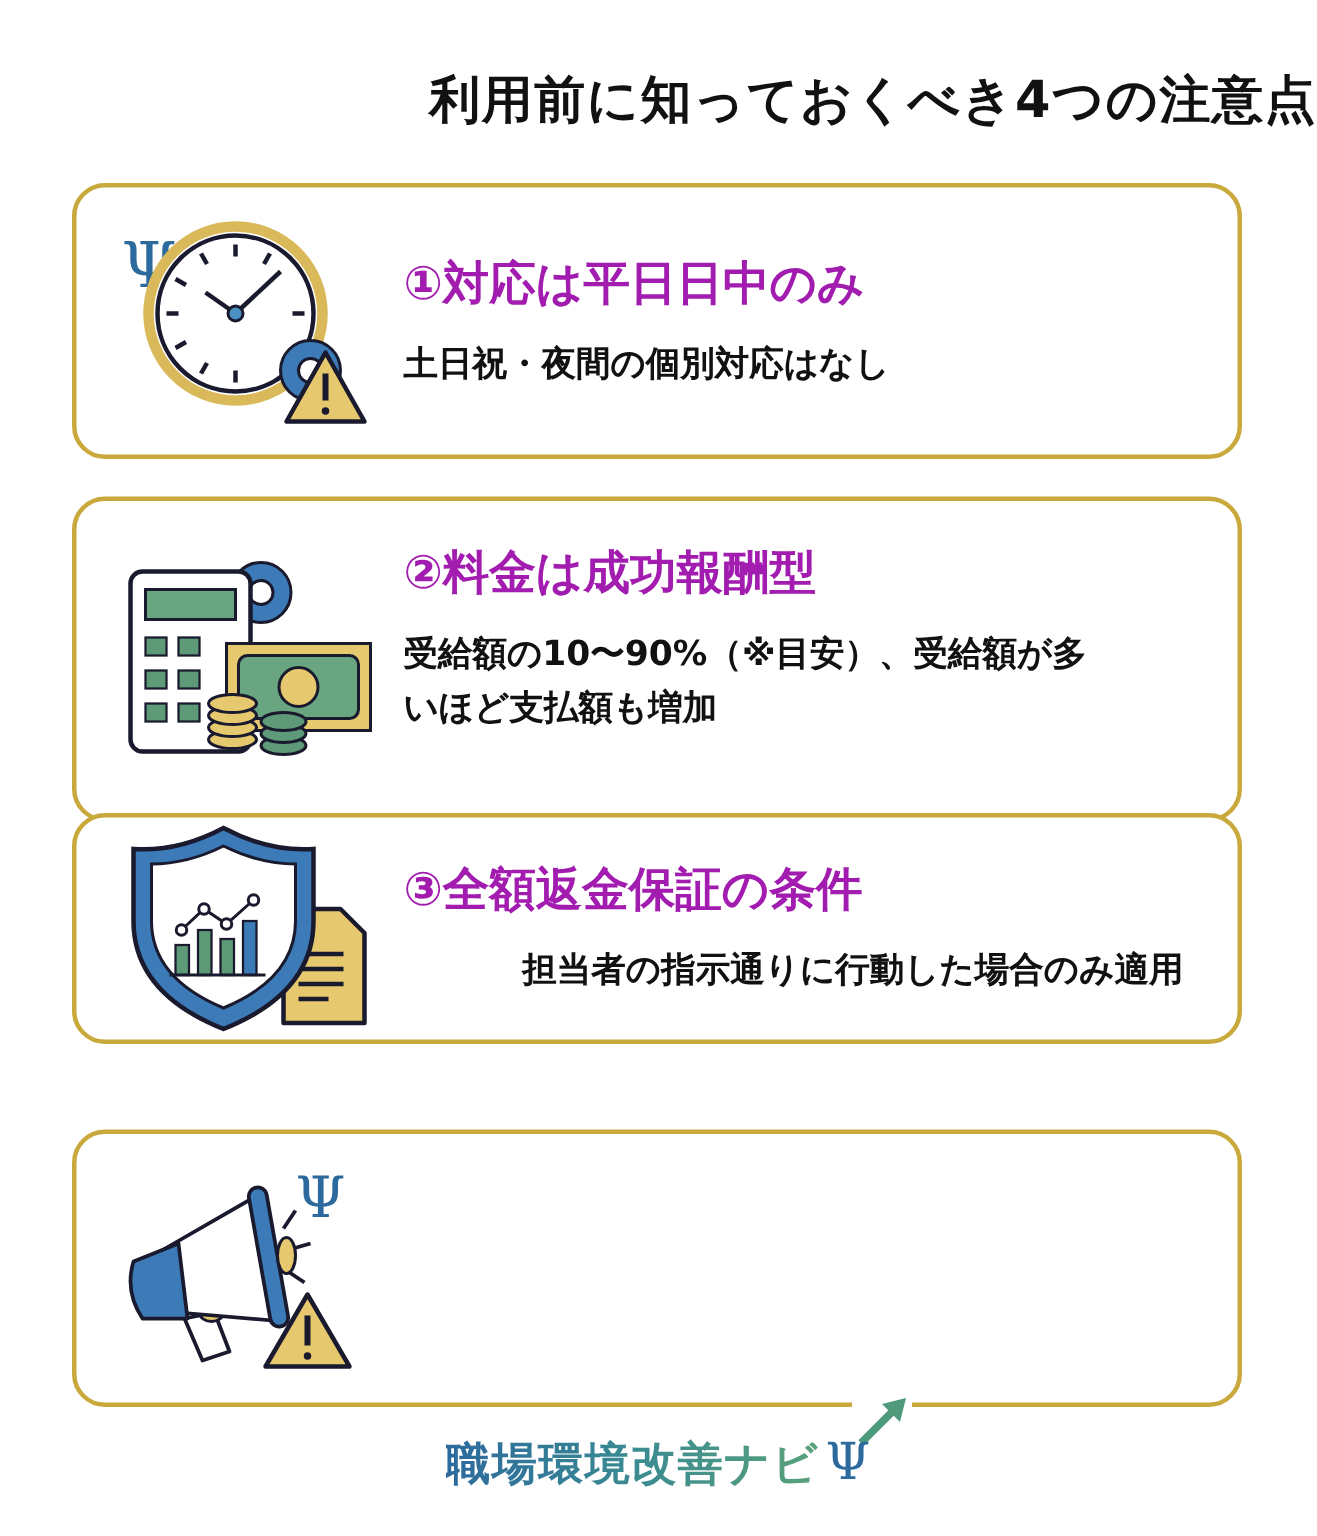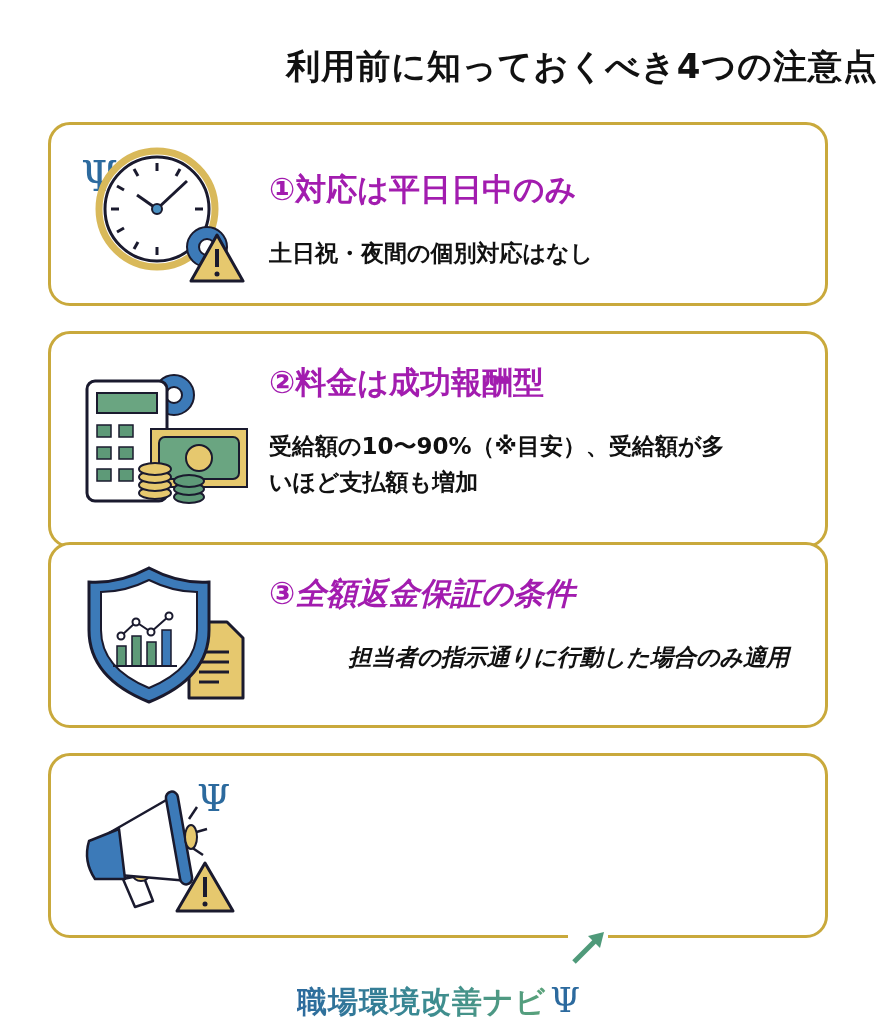--- a/index.html
+++ b/index.html
@@ -15,23 +15,23 @@
     position:absolute; left:48px; width:780px; box-sizing:border-box;
     border:3px solid #c9a93c; border-radius:22px; background:#fff;
   }
   .card .icon {
     position:absolute; left:28px; top:50%; transform:translateY(-50%);
     width:170px; height:150px;
   }
   .card .icon svg { width:170px; height:150px; display:block; }
   .card .text { position:absolute; left:218px; right:20px; }
   .card .ctitle { font-size:31px; font-weight:bold; line-height:40px; white-space:nowrap; color:#a21caf; }
-  .card .cdesc { font-size:23px; font-weight:bold; line-height:36px; margin-top:26px; color:#111; }
+  .card .cdesc { font-size:23px; font-weight:bold; line-height:36px; margin-top:16px; color:#111; }
   .footer {
-    position:absolute; left:0; width:878px; top:980px; text-align:center;
+    position:absolute; left:0; width:878px; top:955px; text-align:center;
     font-size:30px; font-weight:bold; letter-spacing:1px;
   }
   .footer .brand {
     background:linear-gradient(90deg,#2c6a9e 0%,#3a8a92 50%,#5aa27a 100%);
     -webkit-background-clip:text; background-clip:text; color:transparent;
   }
   .footer .psi { color:#2c6a9e; font-family:"DejaVu Serif",serif; font-weight:normal; font-size:34px; margin-left:4px; }
   .arrow { position:absolute; left:568px; top:930px; width:40px; height:36px; }
 </style>
 </head>
@@ -100,21 +100,21 @@
         <ellipse cx="110" cy="116" rx="15" ry="6" fill="#5e9a78"></ellipse>
       </g>
     </svg>
   </div>
   <div class="text" style="top:28px;">
     <div class="ctitle">②料金は成功報酬型</div>
     <div class="cdesc" style="width:470px;">受給額の10〜90%（※目安）、受給額が多いほど支払額も増加</div>
   </div>
 </div>
 
-<div class="card" style="top:542px;height:186px;font-style:italic;">
+<div class="card" style="top:542px;height:154px;">
   <div class="icon">
     <svg viewBox="0 0 170 150">
       <path d="M110 62 L148 62 L164 78 L164 138 L110 138 Z" fill="#e6c86e" stroke="#1a1a2e" stroke-width="3" stroke-linejoin="round"></path>
       <g stroke="#1a1a2e" stroke-width="3">
         <line x1="120" y1="92" x2="150" y2="92"></line>
           <line x1="120" y1="102" x2="150" y2="102"></line>
         <line x1="120" y1="112" x2="150" y2="112"></line>
           <line x1="120" y1="122" x2="140" y2="122"></line>
       </g>
       <path d="M70 8 Q100 24 130 22 L130 70 Q130 118 70 142 Q10 118 10 70 L10 22 Q40 24 70 8 Z" fill="#3c7ab8" stroke="#1a1a2e" stroke-width="3"></path>

